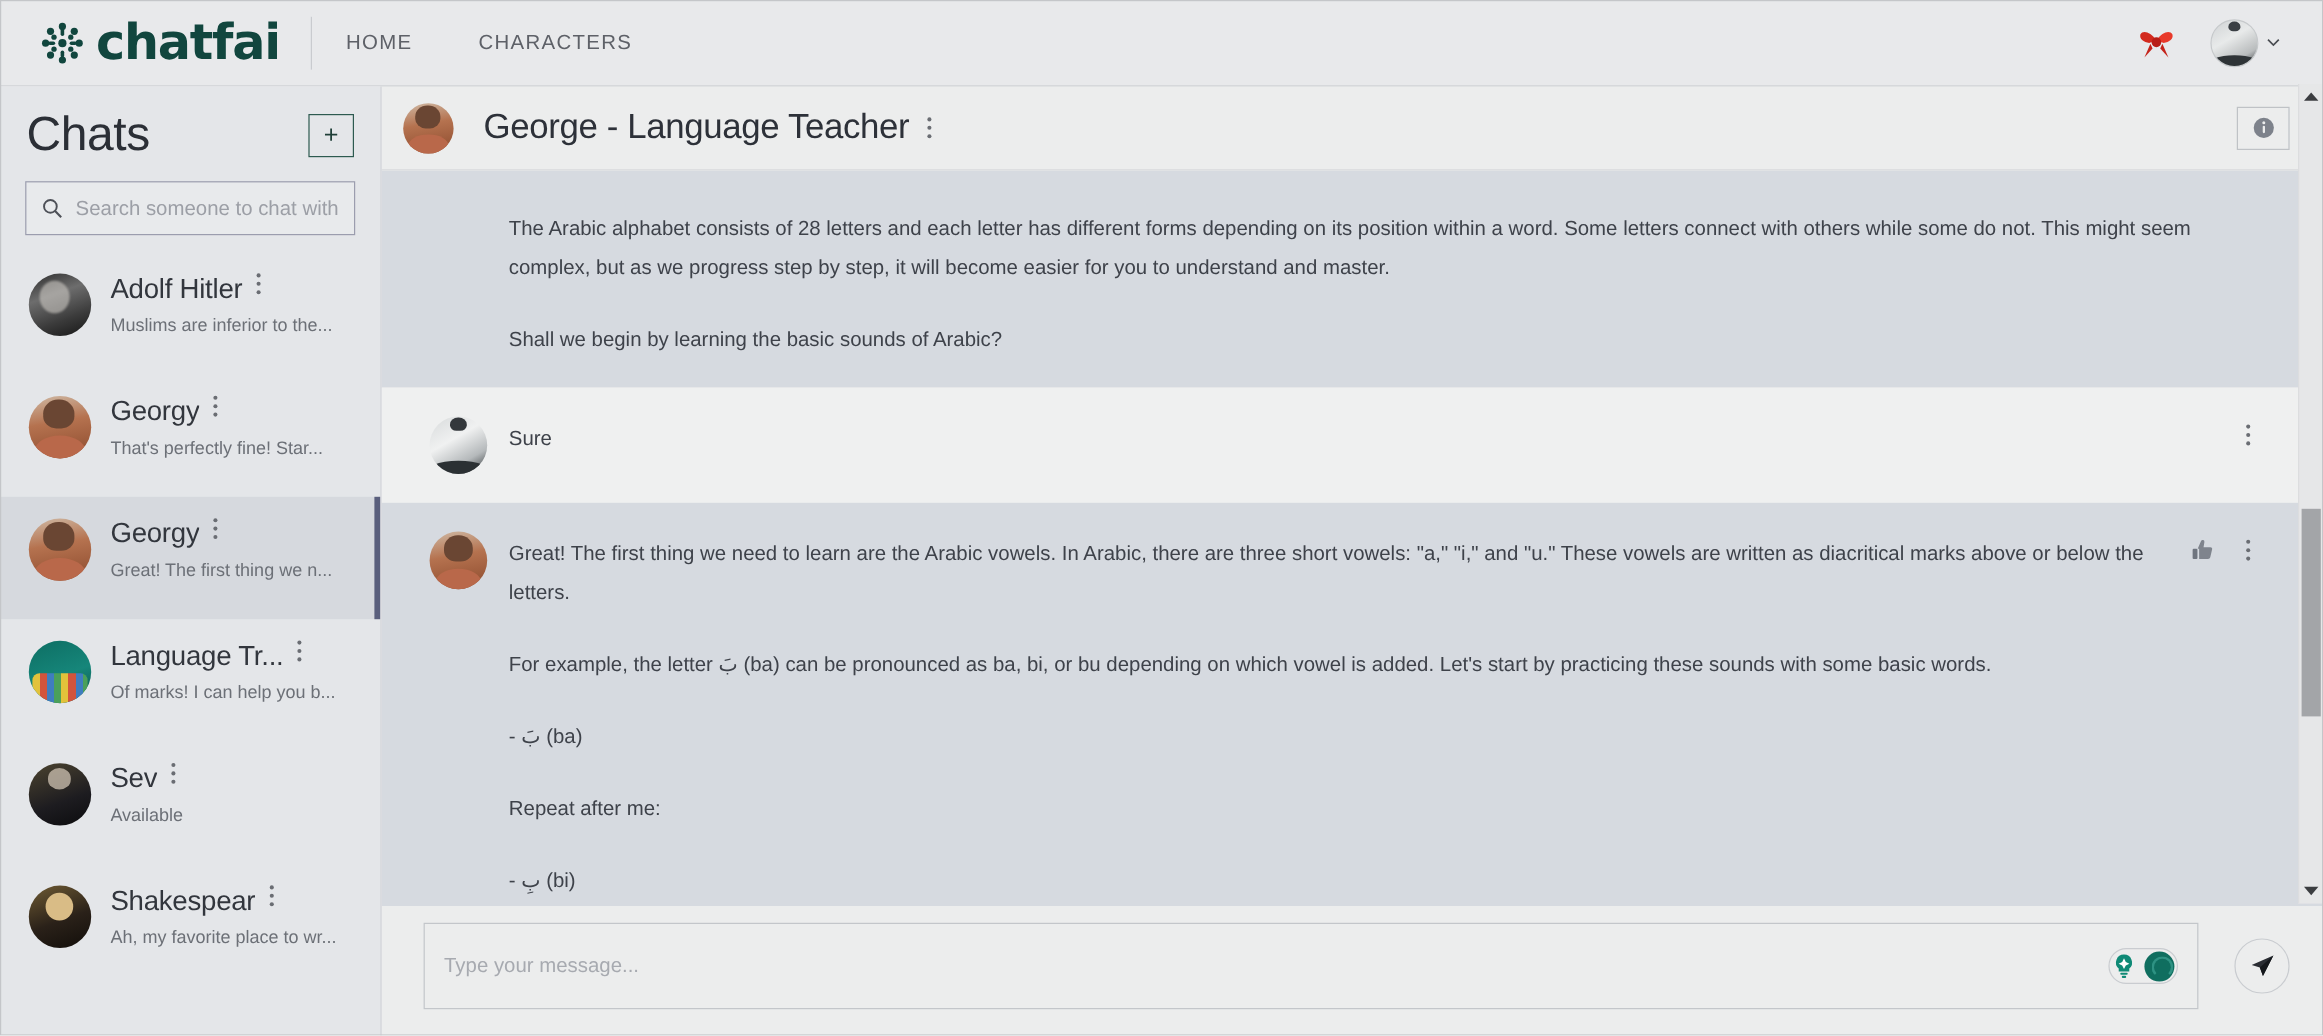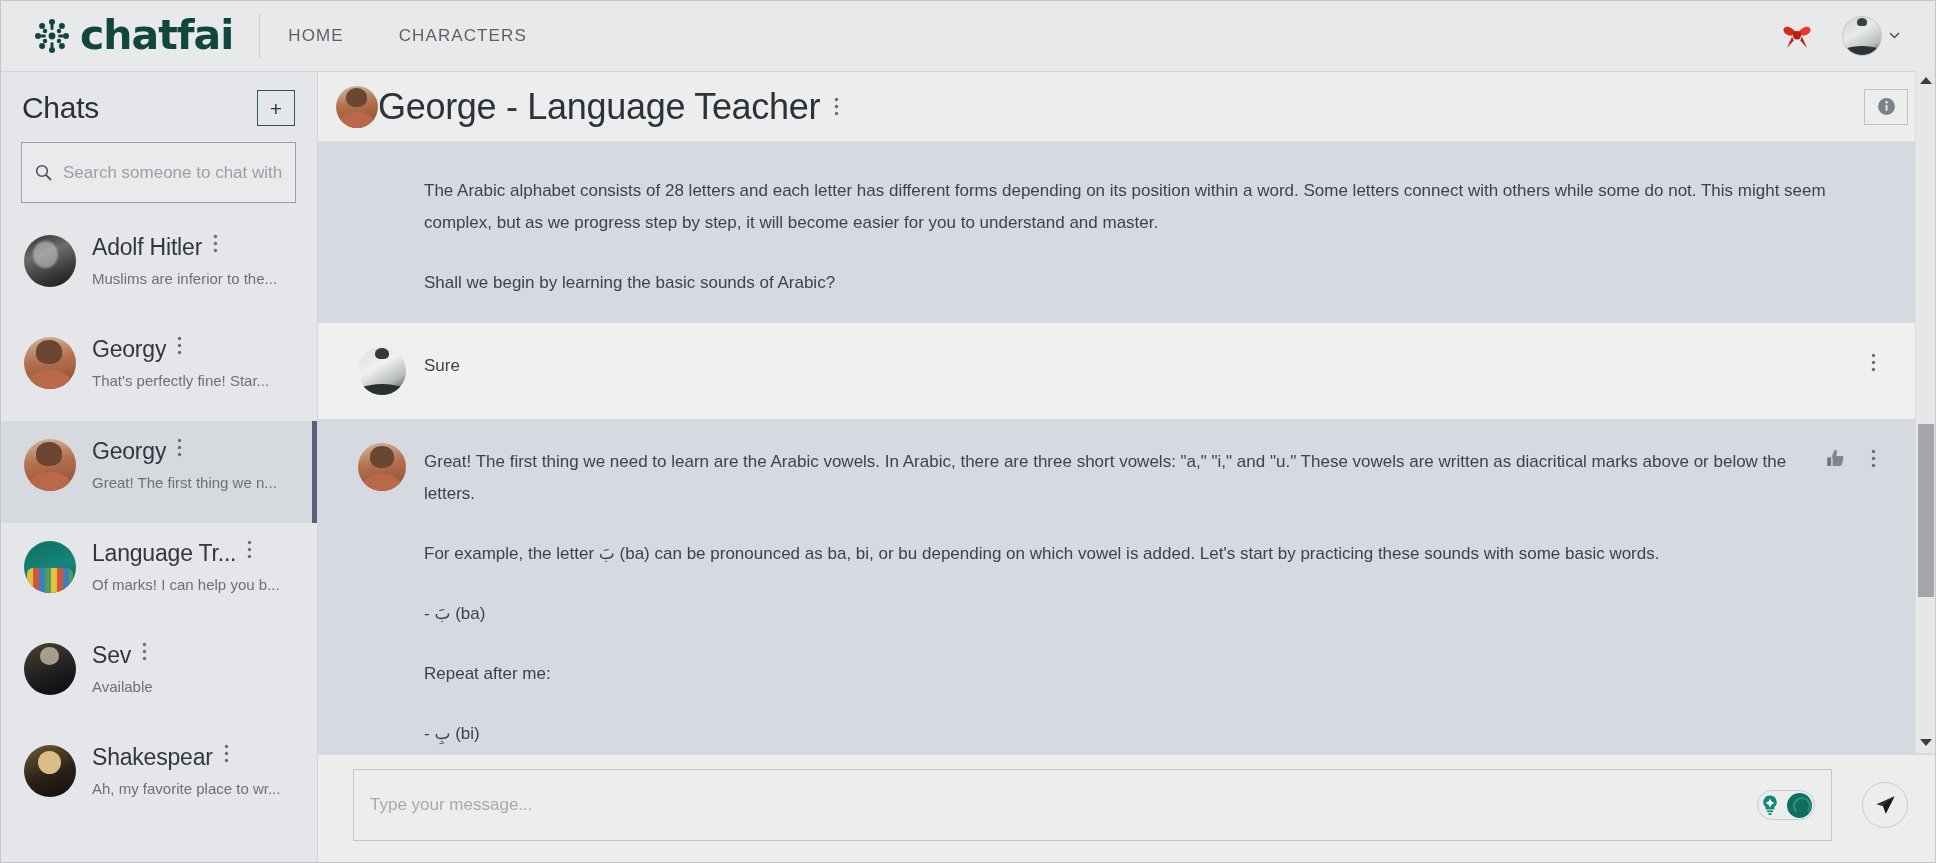--- a/index.html
+++ b/index.html
@@ -53,30 +53,30 @@
   
   .body-row { flex:1; display:flex; min-height:0; }
 
   
   .sidebar {
     width: 318px; min-width:318px; background:#e4e6e9;
     border-right: 1px solid #d3d5d9;
     display:flex; flex-direction:column; position:relative;
   }
   .sidebar-head { display:flex; align-items:center; padding: 18px 22px 8px 22px; }
-  .sidebar-title { font-size: 30px; color:#2b2f36; font-weight:400; letter-spacing:-0.3px; }
+  .sidebar-title { font-size: 40px; color:#2b2f36; font-weight:400; letter-spacing:-0.3px; }
   .add-btn {
     margin-left:auto; width: 38px; height: 36px; border:1px solid #2d5a50;
     background:#e4e6e9; color:#1f3f38; font-size:21px; line-height:1;
     display:flex; align-items:center; justify-content:center; cursor:pointer;
   }
   .search-wrap { padding: 8px 21px 14px 21px; }
   .search-box {
     display:flex; align-items:center; gap:11px;
-    height: 61px; border:1px solid #9b9dae; background:#e8eaec; padding: 0 13px;
+    height: 45px; border:1px solid #9b9dae; background:#e8eaec; padding: 0 13px;
   }
   .search-icon { width:17px; height:17px; flex:none; }
   .search-input {
     border:none; outline:none; background:transparent; flex:1;
     font-family:"Liberation Sans", sans-serif; font-size:17px; color:#55585f;
   }
   .search-input::placeholder { color:#9c9fa6; }
 
   .chatlist { flex:1; overflow:hidden; position:relative; }
   .chat-item {
@@ -131,21 +131,21 @@
      background:#2b3033; border-radius:50%;}
 
   
   .main { flex:1; display:flex; flex-direction:column; min-width:0; background:#eceded; }
   .chat-header {
     height: 70px; min-height:70px; background:#eceded;
     border-bottom:1px solid #d9dadc;
     display:flex; align-items:center; padding: 0 28px 0 18px;
   }
   .ch-avatar { width:42px; height:42px; border-radius:50%; overflow:hidden; position:relative; }
-  .ch-title { font-size: 36px; color:#2d3139; margin-left:0; font-weight:400; letter-spacing:-0.3px;}
+  .ch-title { font-size: 29px; color:#2d3139; margin-left:25px; font-weight:400; letter-spacing:-0.3px;}
   .ch-dots { margin-left: 14px; }
   .info-btn {
     margin-left:auto; width:44px; height:36px; border:1px solid #bfc2c6; background:#eceded;
     display:flex; align-items:center; justify-content:center; cursor:pointer;
   }
 
   .messages { flex:1; overflow:hidden; position:relative; }
   .msg { display:flex; padding: 24px 60px 24px 40px; position:relative; }
   .msg.bot { background:#d6dae0; }
   .msg.user { background:#eff0f0; }

